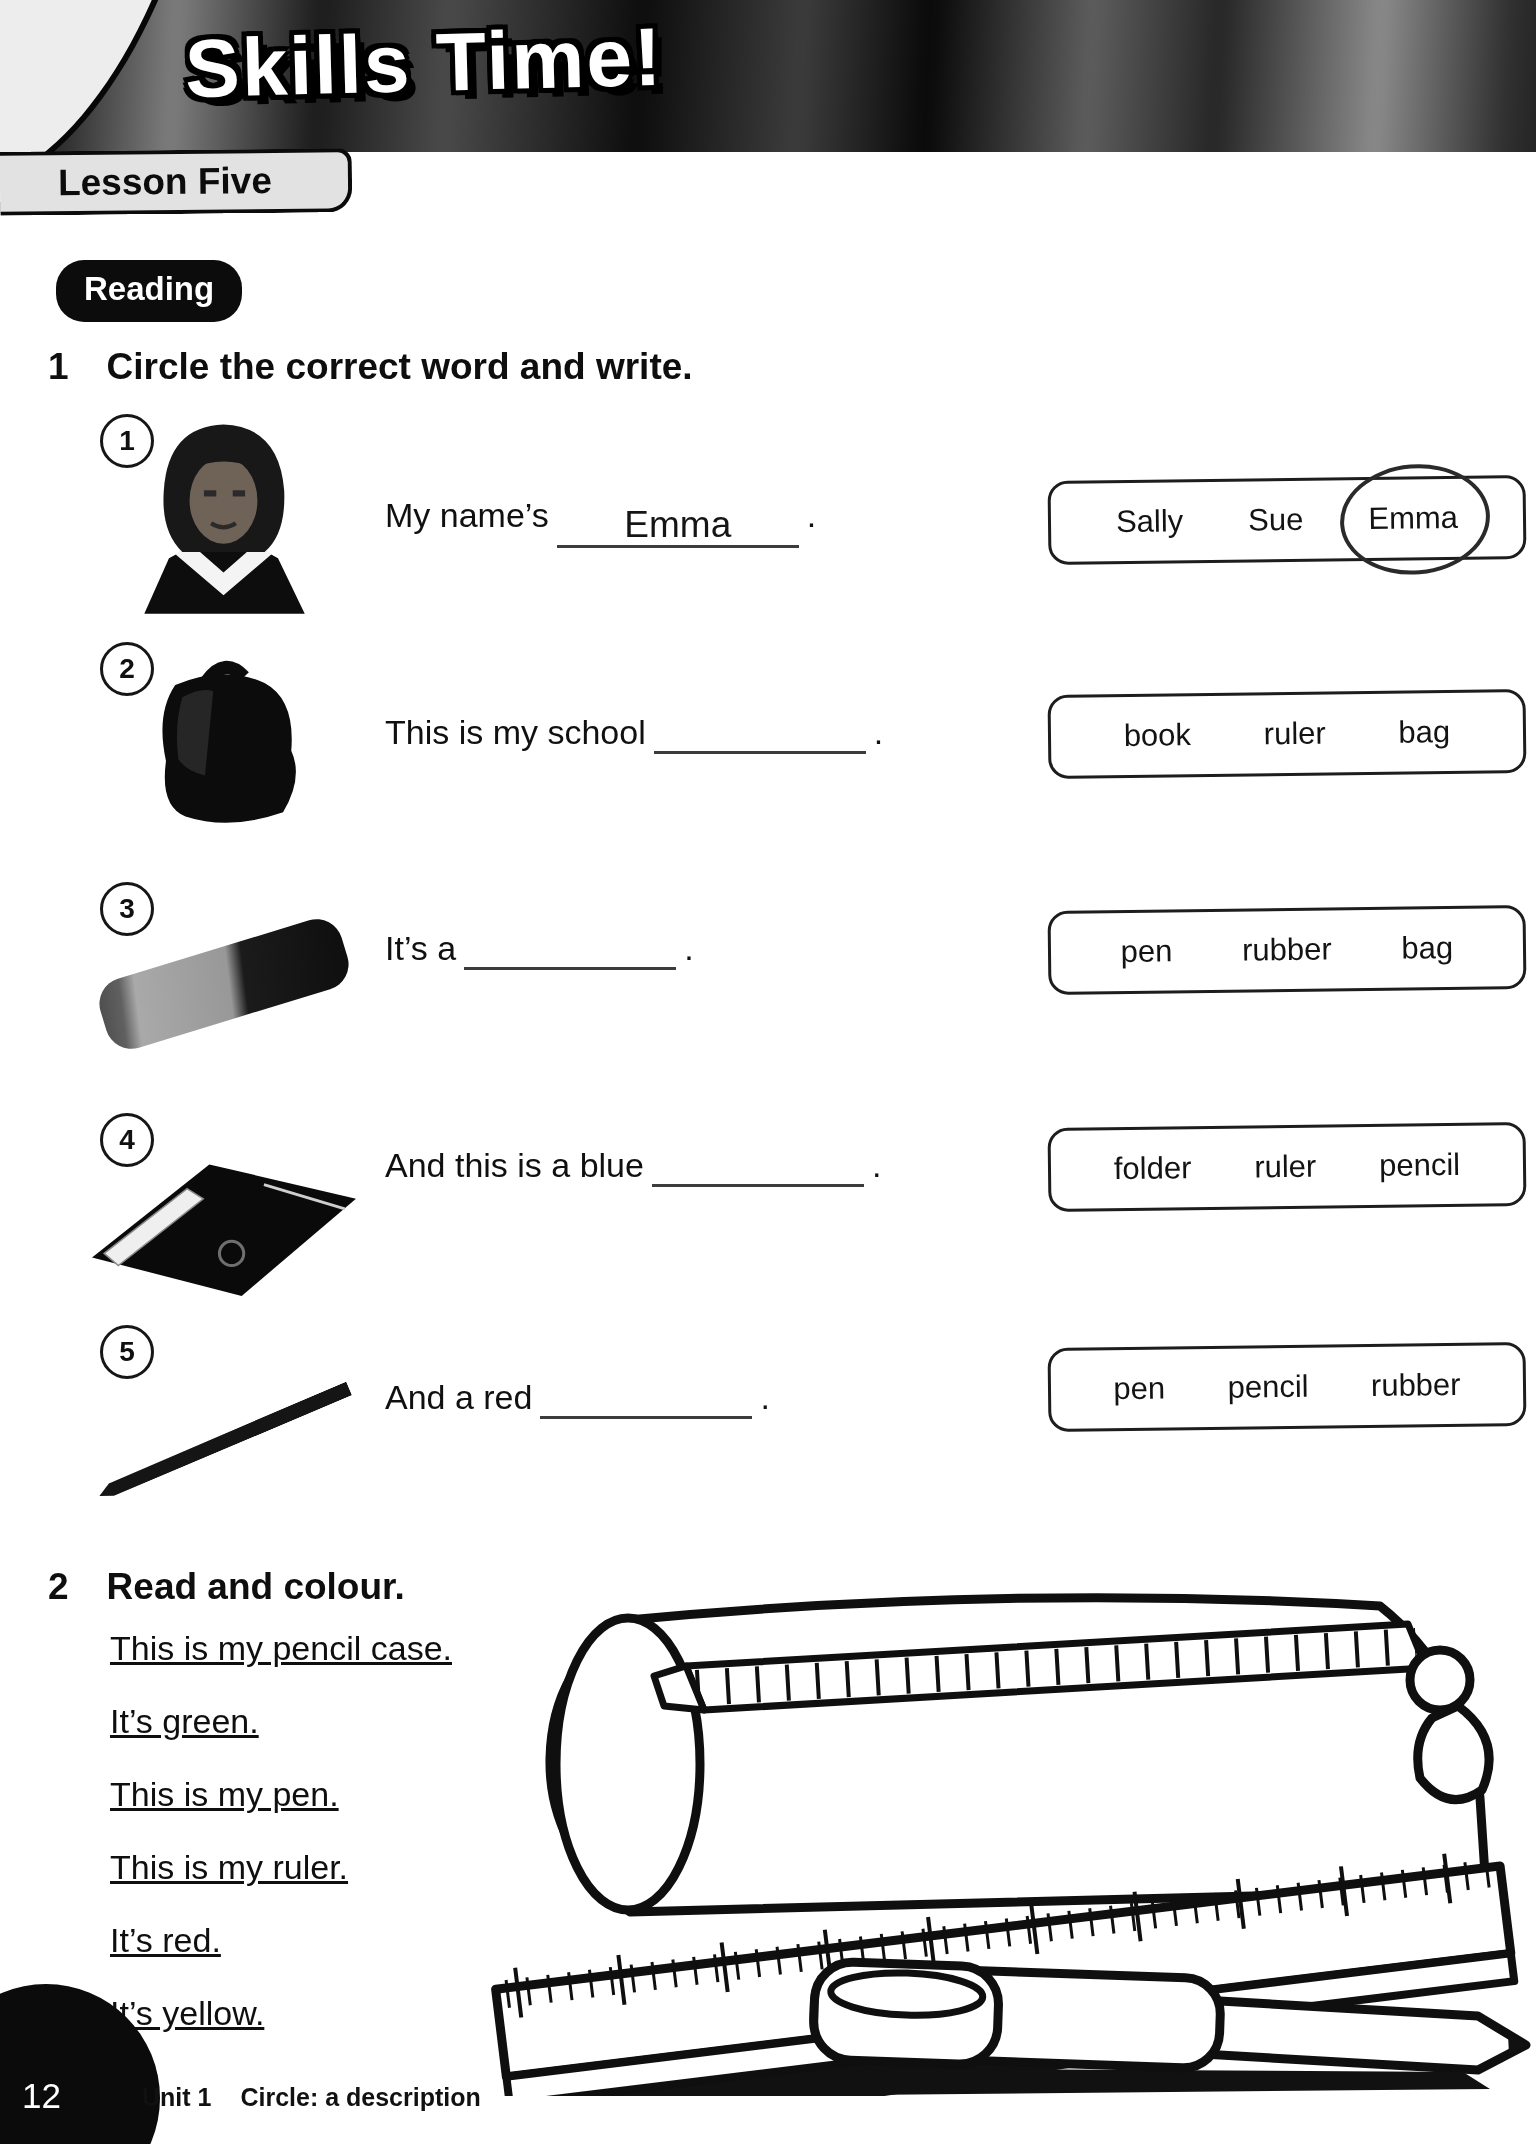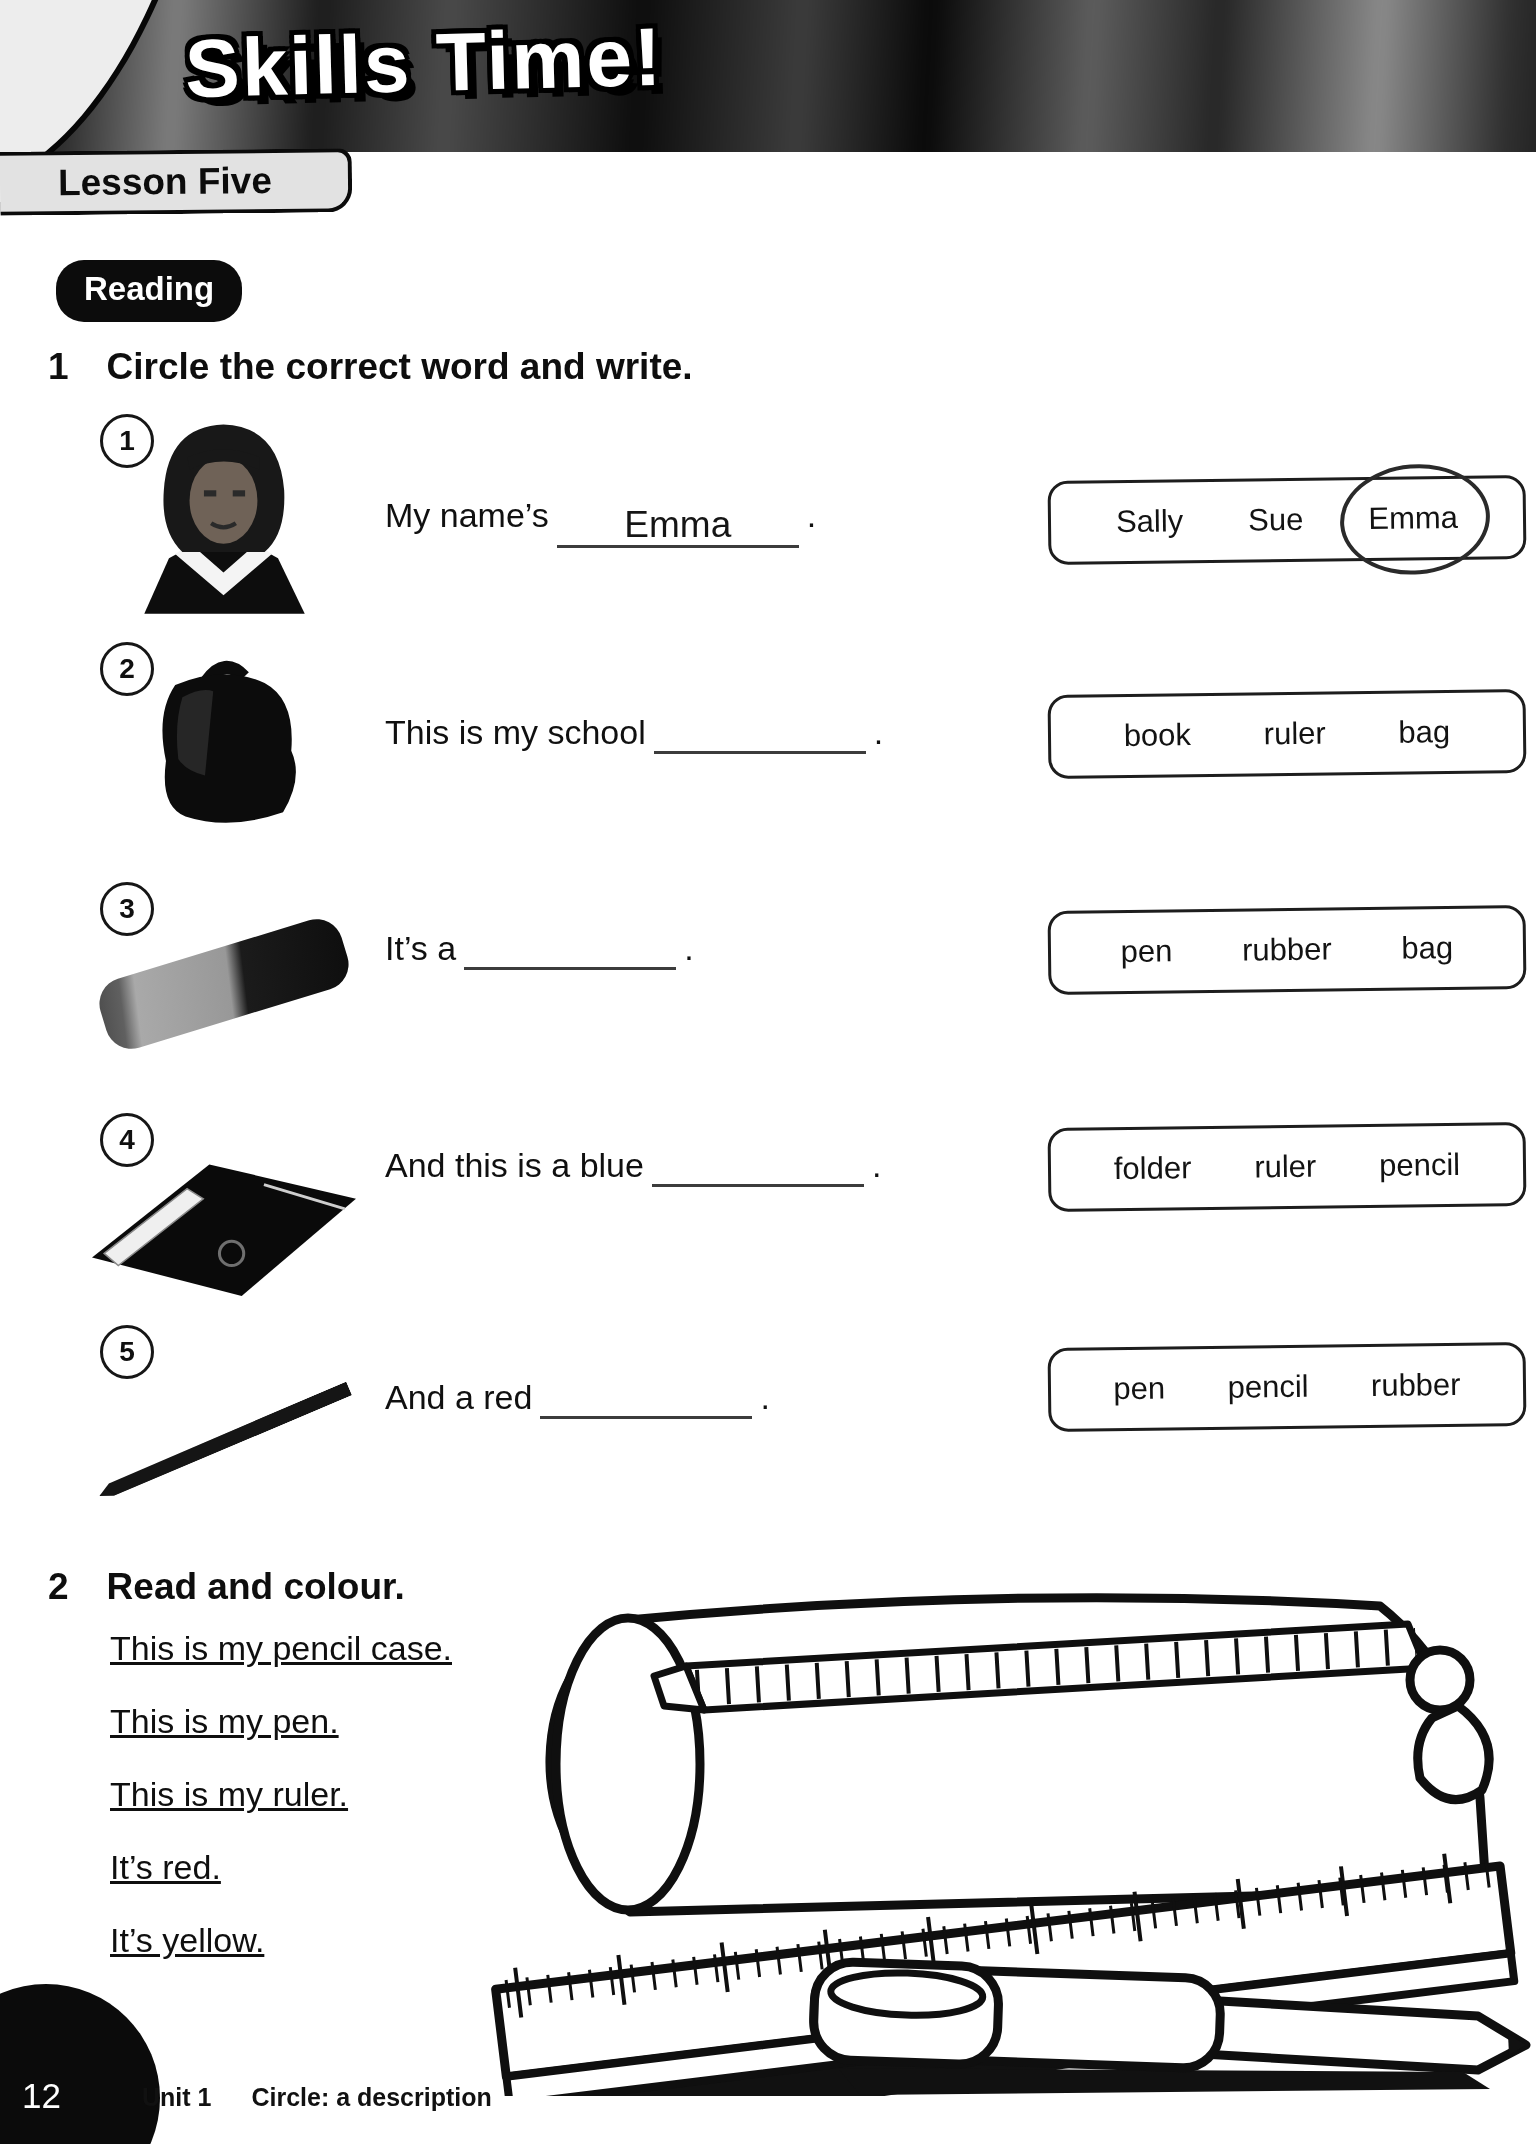--- a/index.html
+++ b/index.html
@@ -70,21 +70,21 @@
   .eraser-shape { width: 252px; height: 72px; border-radius: 26px; transform: rotate(-17deg);
     background: linear-gradient(100deg, #4c4c4c 0%, #606060 10%, #a9a9a9 16%, #989898 52%, #1b1b1b 58%, #0e0e0e 100%); }
   .pencil-shape { width: 292px; height: 15px; background: #151515; transform: rotate(-23deg);
     clip-path: polygon(0 60%, 5% 8%, 100% 0, 100% 100%, 5% 96%); }
 
   
   .corner-circle { position: absolute; left: -68px; bottom: -68px; width: 228px; height: 228px;
     background: #0b0b0b; border-radius: 50%; }
   .page-number { position: absolute; left: 22px; bottom: 28px; color: #fff; font-size: 35px; font-weight: normal; }
   .footer-text { position: absolute; left: 142px; bottom: 32px; font-size: 25px; font-weight: bold; color: #111; }
-  .footer-text .unit { margin-right: 33px; }
+  .footer-text .unit { margin-right: 22px; }
 </style>
 </head>
 <body>
 
 <div class="page">
 
   <div class="banner">
     <div class="banner-wedge"></div>
     <div class="banner-title">Skills Time!</div>
   </div>
@@ -201,20 +201,21 @@
     </div>
   </div>
 
   <div class="ex-head ex2-head">
     <span>2</span>
     <span>Read and colour.</span>
   </div>
 
   <div class="reading-lines">
     <div>This is my pencil case.</div>
+    <div>It’s green.</div>
     <div>This is my pen.</div>
     <div>This is my ruler.</div>
     <div>It’s red.</div>
     <div>It’s yellow.</div>
   </div>
 
   <div class="illustration">
     <svg width="1058" height="548" viewBox="0 0 1058 548" aria-hidden="true">
       <g stroke="#0f0f0f" stroke-linejoin="round" fill="#fff">
 

